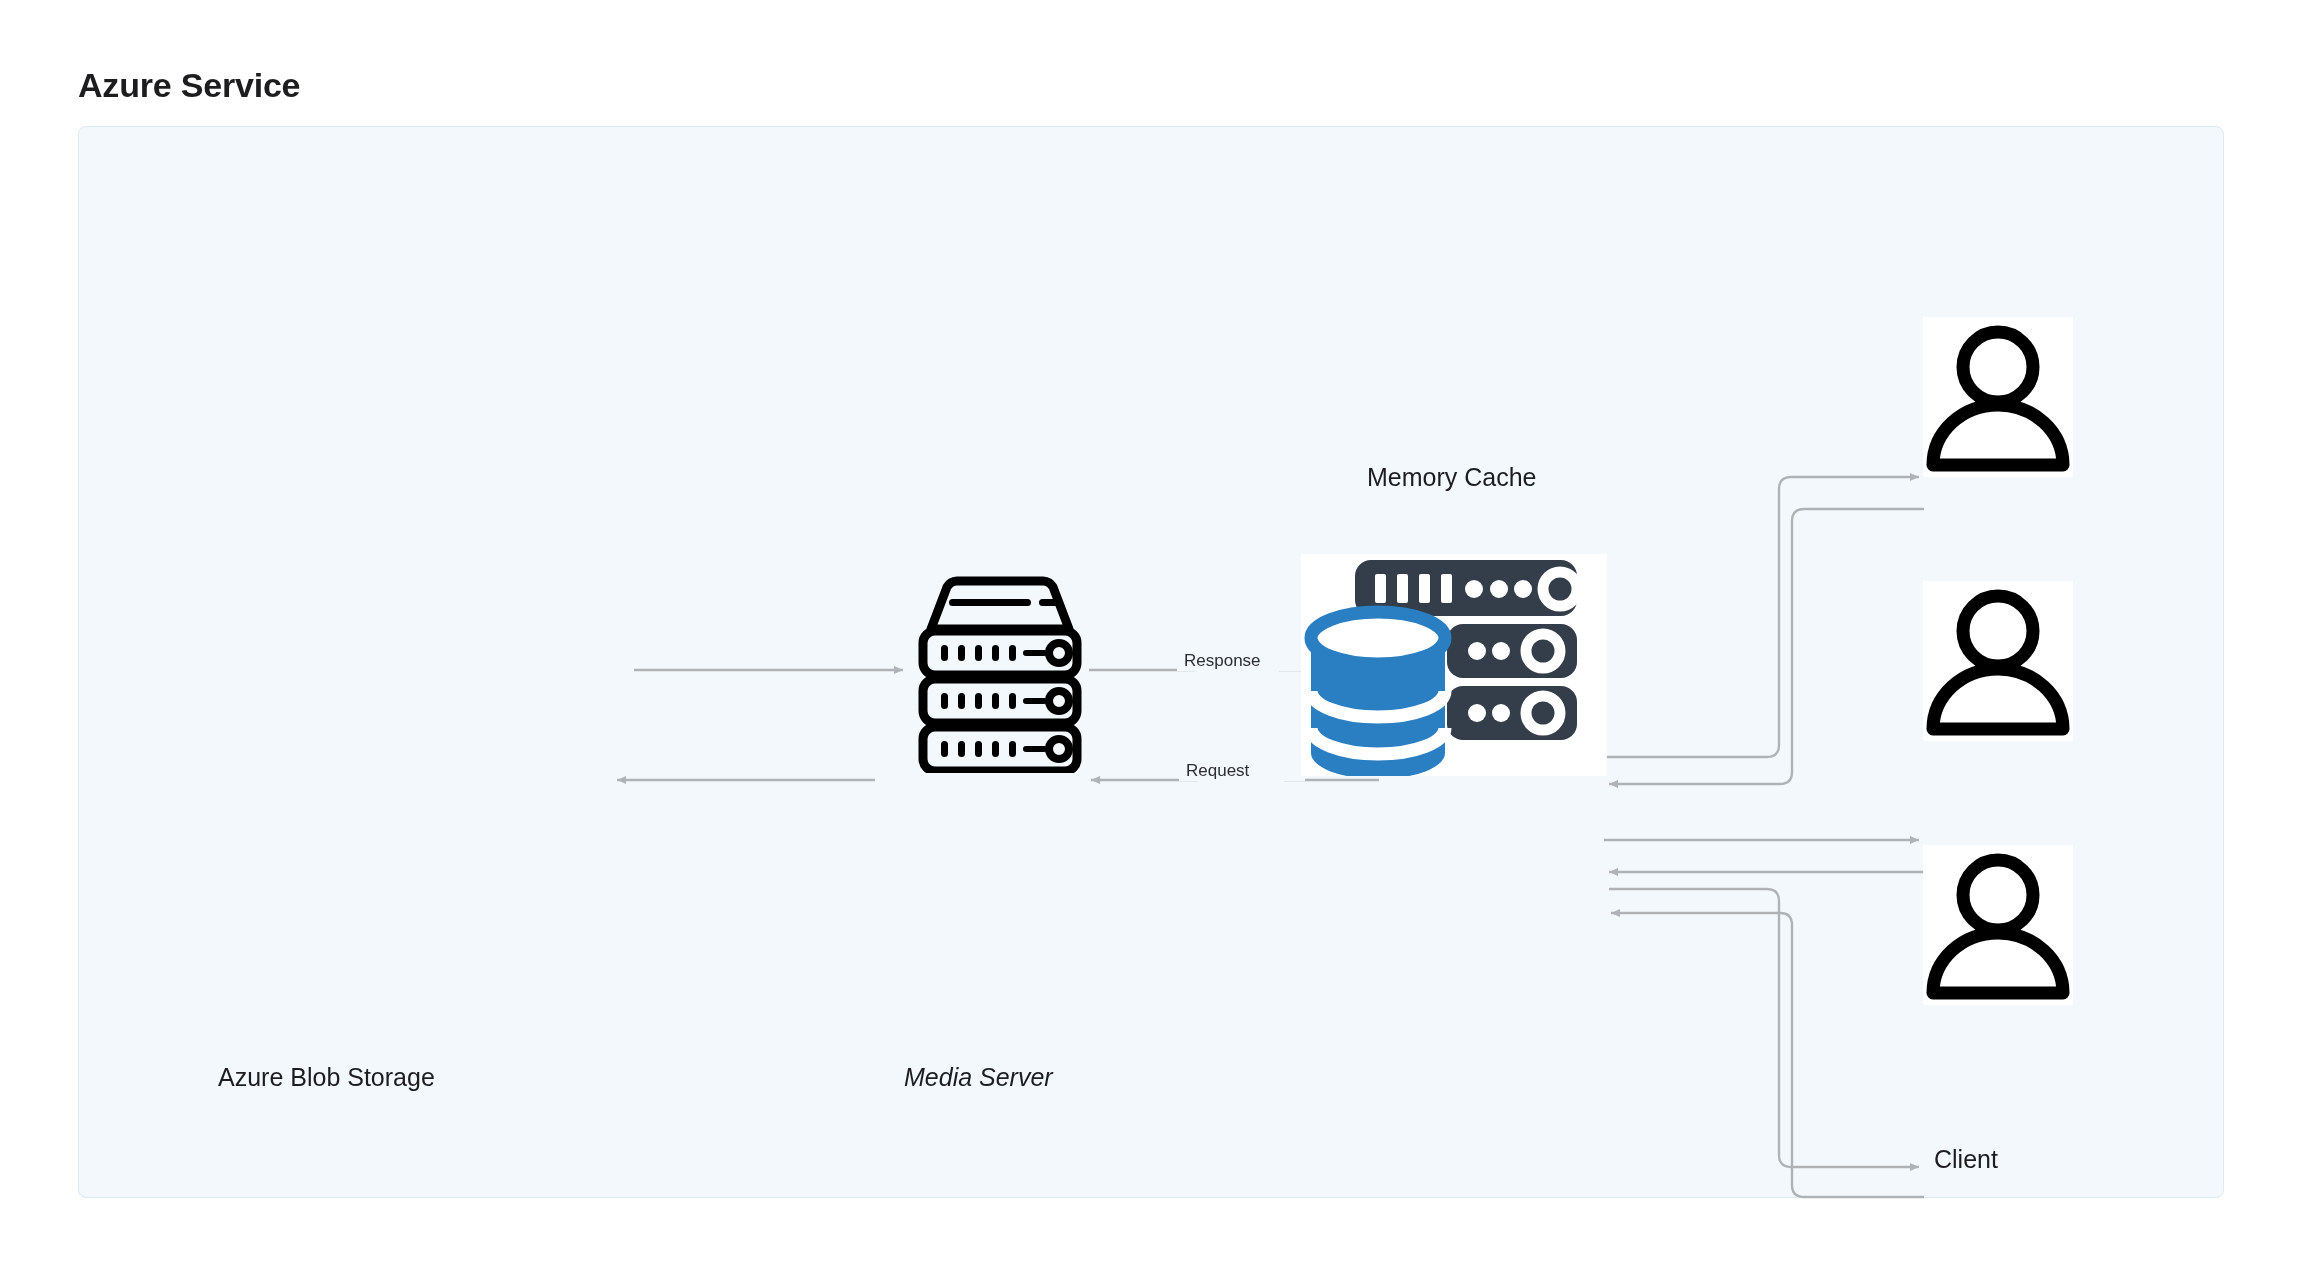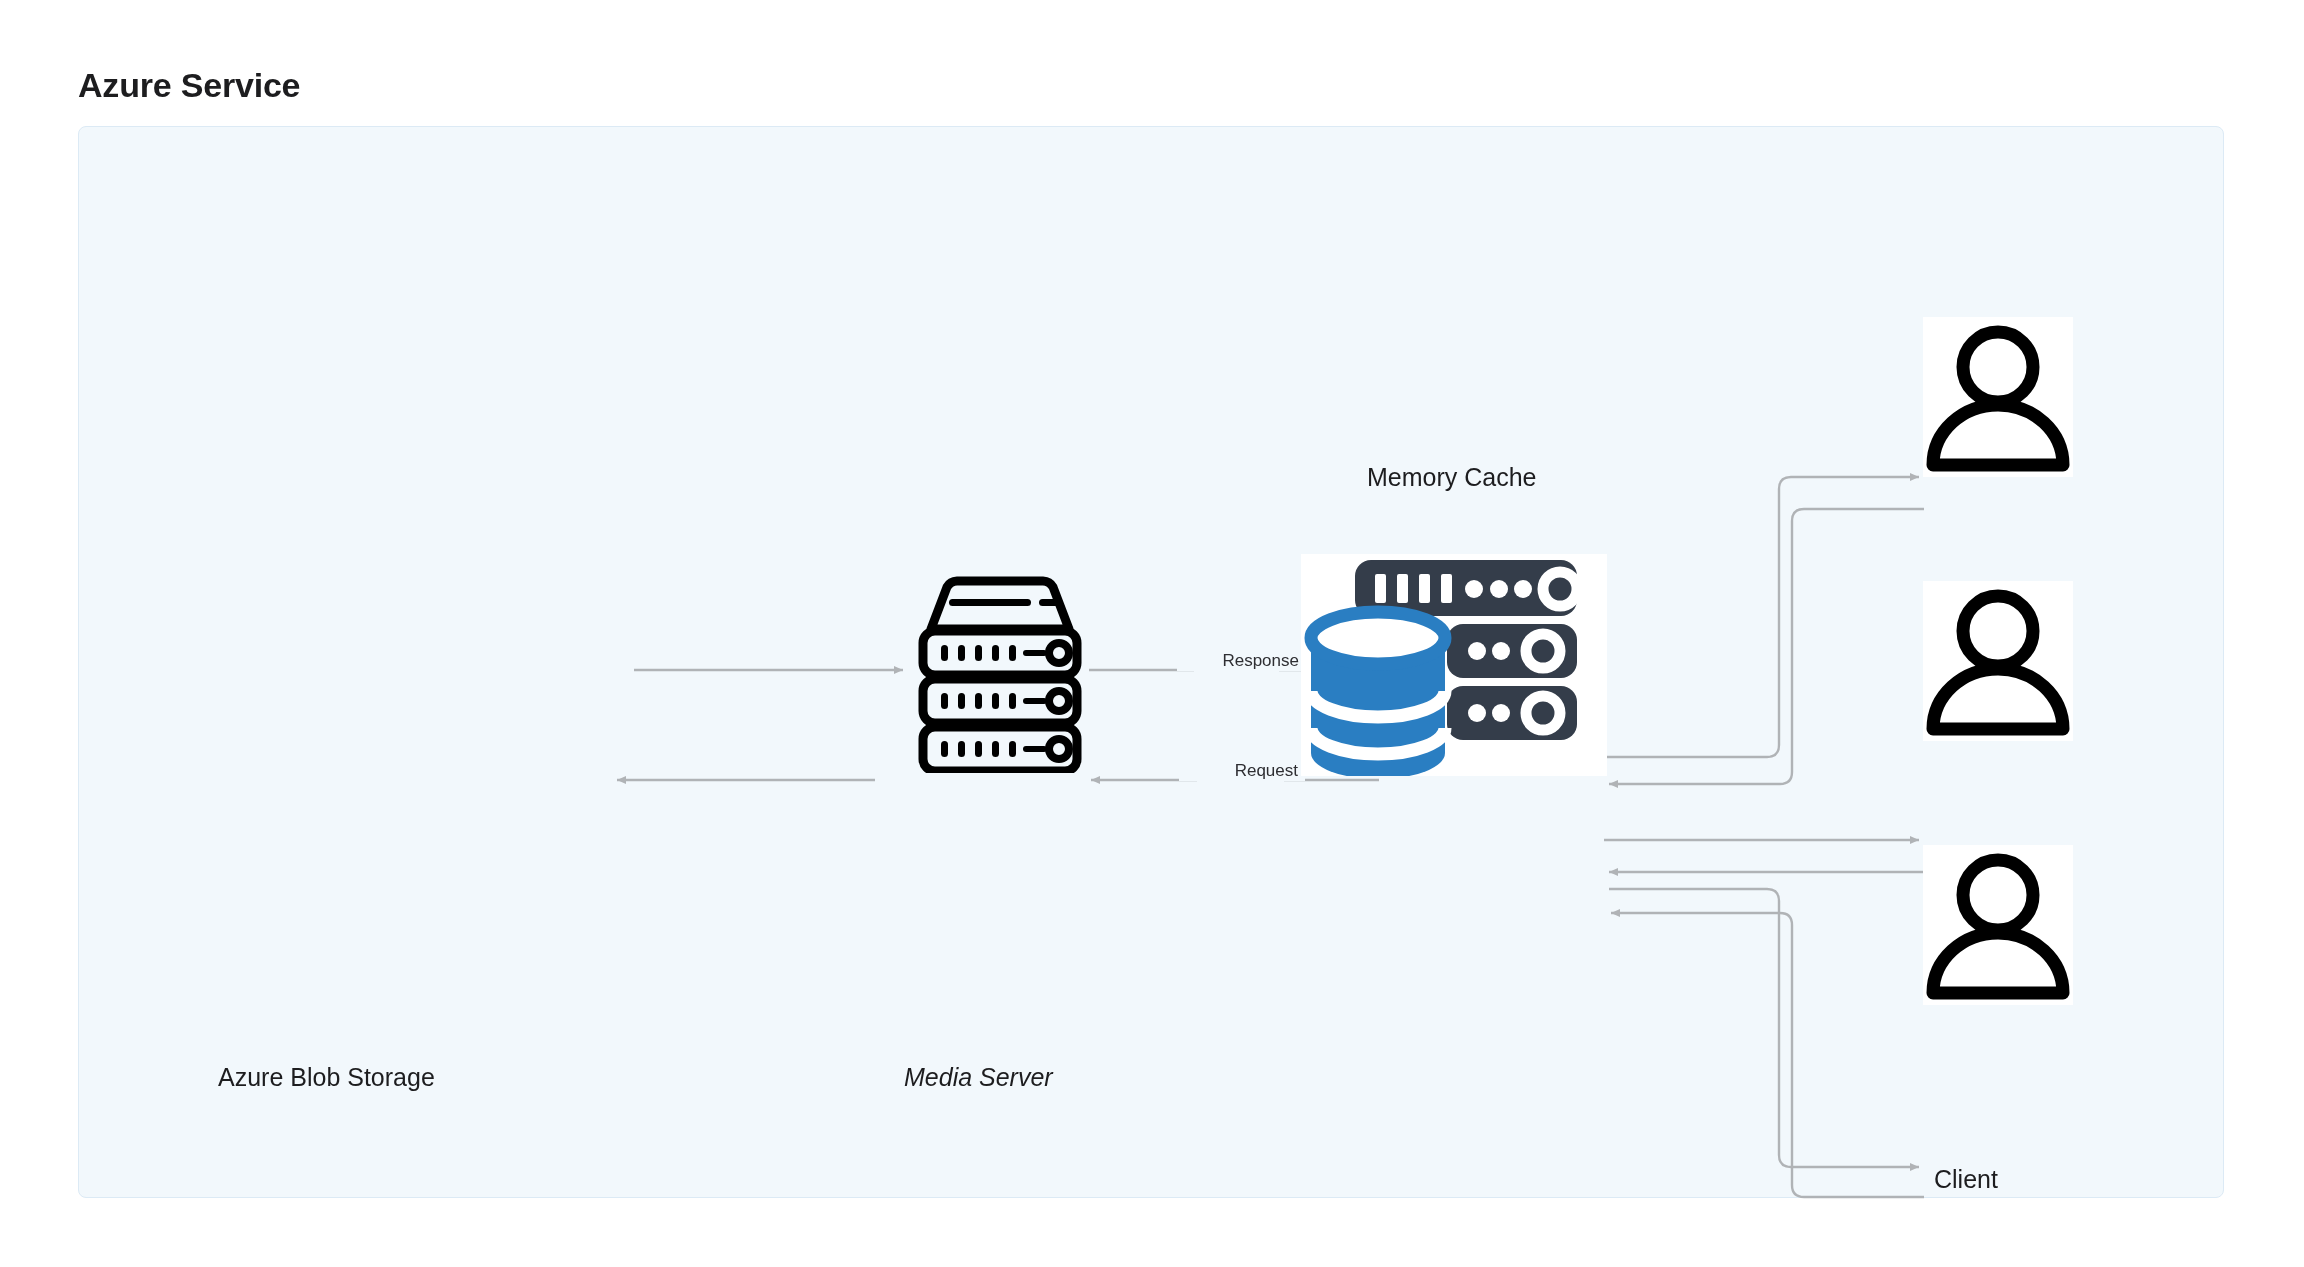--- a/index.html
+++ b/index.html
@@ -56,21 +56,21 @@
     text-align: left;
   }
 
   .edge-label {
     position: absolute;
     font-size: 17px;
     color: #2e2e32;
     white-space: nowrap;
     background: #f2f8fc;
     padding: 0 7px;
-    text-align: right;
+    text-align: left;
   }
 
   .node {
     position: absolute;
   }
 
   .icon-white-bg {
     background: #ffffff;
   }
 </style>
@@ -220,15 +220,15 @@
     </svg>
   </div>
 
   <div class="node icon-white-bg" style="left:1844px; top:718px; width:150px; height:160px;">
     <svg width="150" height="160" viewBox="0 0 150 160">
       <circle cx="75" cy="50" r="35" fill="none" stroke="#000000" stroke-width="13"></circle>
       <path d="M10,148 a65,60 0 0 1 130,0 z" fill="none" stroke="#000000" stroke-width="13" stroke-linejoin="round"></path>
     </svg>
   </div>
 
-  <div class="node-caption" style="left:1855px; top:1018px; width:130px;margin-top:20px;">Client</div>
+  <div class="node-caption" style="left:1855px; top:1018px; width:130px;">Client</div>
 
 </div>
 
 </body></html>

